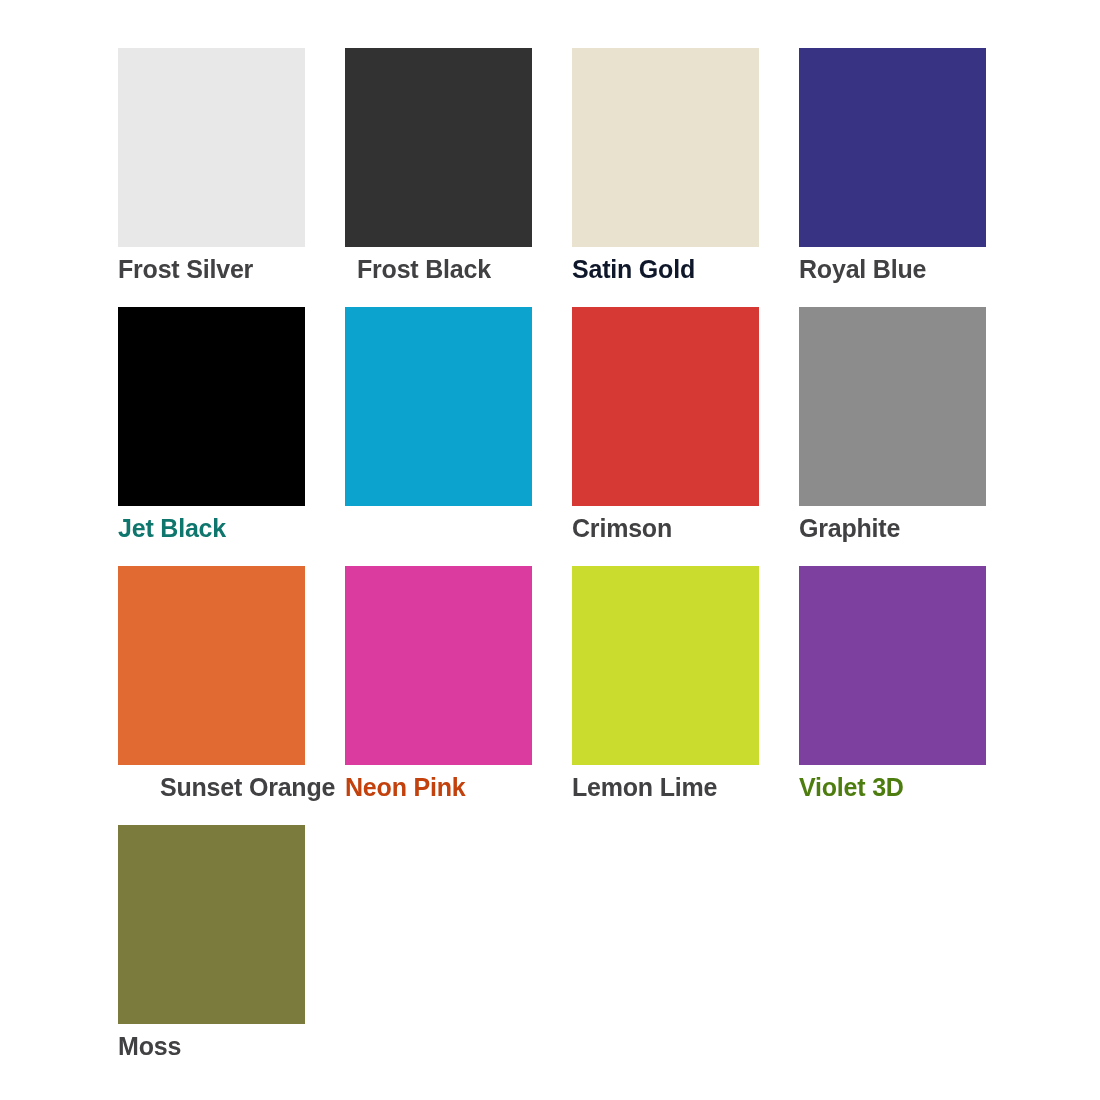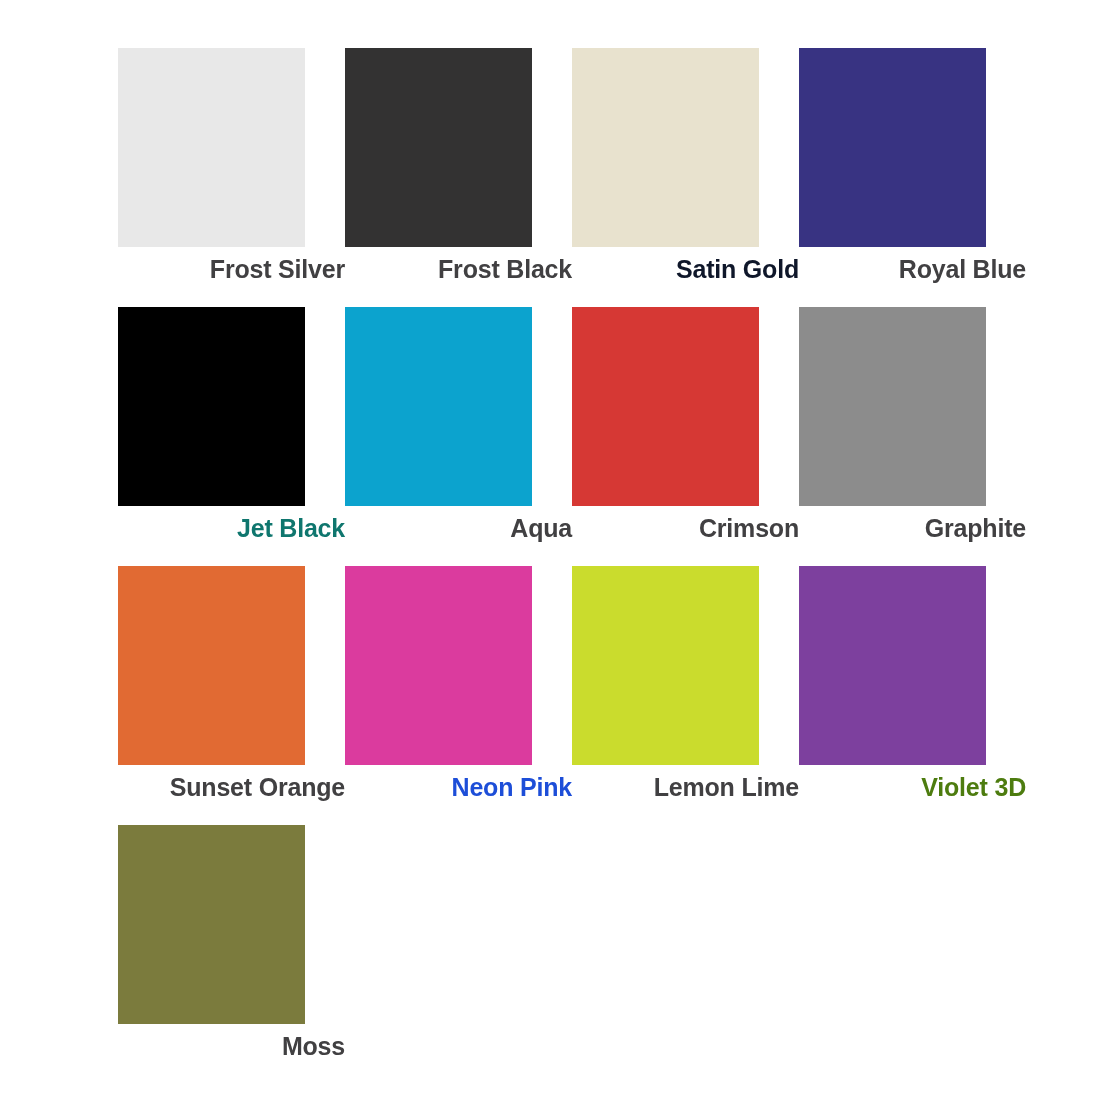--- a/index.html
+++ b/index.html
@@ -14,21 +14,20 @@
     font-family: "Liberation Sans", "DejaVu Sans", sans-serif;
     overflow: hidden;
   }
 
   #swatch-board {
     position: relative;
     width: 1100px;
     height: 1100px;
     box-sizing: border-box;
     padding: 48px 0 0 118px;
-    text-align: right;
   }
 
   .swatch-grid {
     display: grid;
     grid-template-columns: repeat(4, 227px);
     grid-auto-rows: 259px;
     column-gap: 0px;
     row-gap: 0px;
   }
 
@@ -82,41 +81,40 @@
       <span class="swatch-label" style="color: rgb(65, 64, 66);">Royal Blue</span>
     </div>
 
     <div class="swatch-cell">
       <div class="swatch-chip" style="background-color: rgb(0, 0, 0);"></div>
       <span class="swatch-label" style="color: #0f766e;">Jet Black</span>
     </div>
 
     <div class="swatch-cell">
       <div class="swatch-chip" style="background-color: rgb(12, 163, 206);"></div>
-      <span class="swatch-label" style="color: rgb(65, 64, 66);">Aqua</span>
     </div>
 
     <div class="swatch-cell">
       <div class="swatch-chip" style="background-color: rgb(214, 56, 52);"></div>
       <span class="swatch-label" style="color: rgb(65, 64, 66);">Crimson</span>
     </div>
 
     <div class="swatch-cell">
       <div class="swatch-chip" style="background-color: rgb(140, 140, 140);"></div>
       <span class="swatch-label" style="color: rgb(65, 64, 66);">Graphite</span>
     </div>
 
     <div class="swatch-cell">
       <div class="swatch-chip" style="background-color: rgb(225, 106, 51);"></div>
       <span class="swatch-label" style="color: rgb(65, 64, 66); margin-left: 42px;">Sunset Orange</span>
     </div>
 
     <div class="swatch-cell">
       <div class="swatch-chip" style="background-color: rgb(219, 59, 158);"></div>
-      <span class="swatch-label" style="color: #1d4ed8;">Neon Pink</span>
+      <span class="swatch-label" style="color: #c2410c;">Neon Pink</span>
     </div>
 
     <div class="swatch-cell">
       <div class="swatch-chip" style="background-color: rgb(202, 220, 45);"></div>
       <span class="swatch-label" style="color: rgb(65, 64, 66);">Lemon Lime</span>
     </div>
 
     <div class="swatch-cell">
       <div class="swatch-chip" style="background-color: rgb(125, 64, 158);"></div>
       <span class="swatch-label" style="color: #4d7c0f;">Violet 3D</span>

